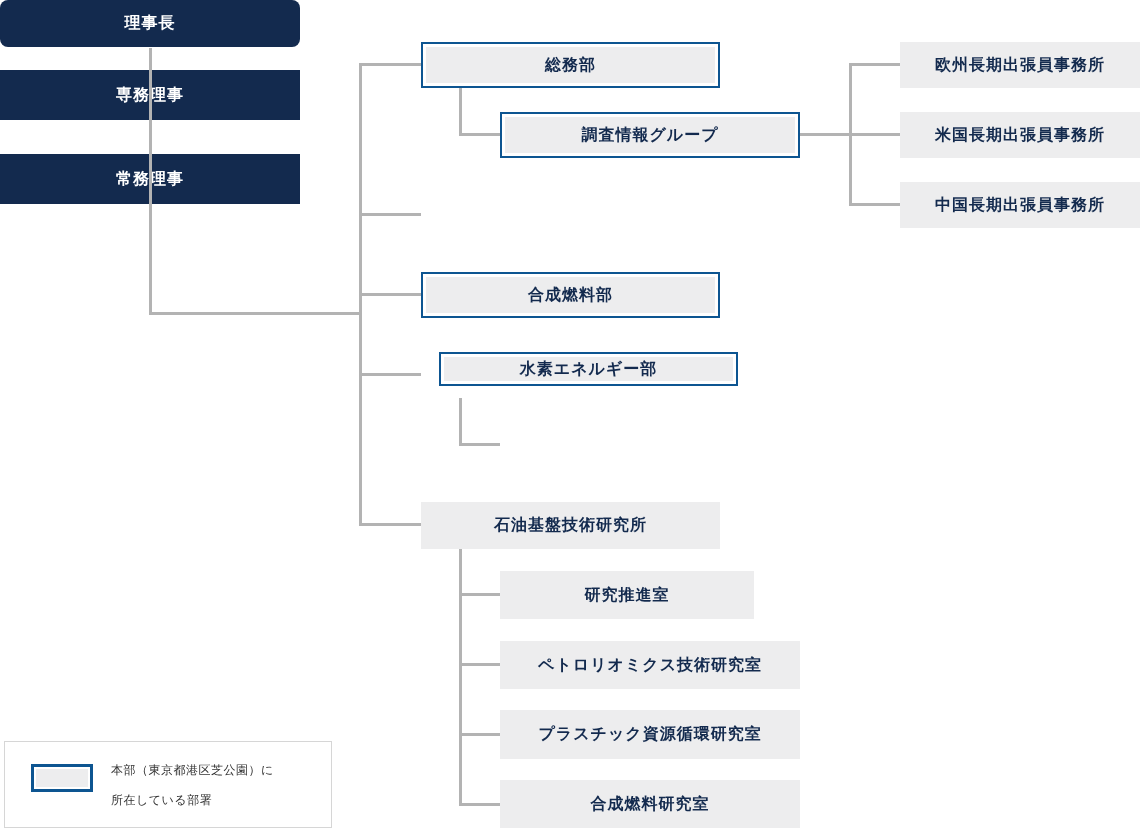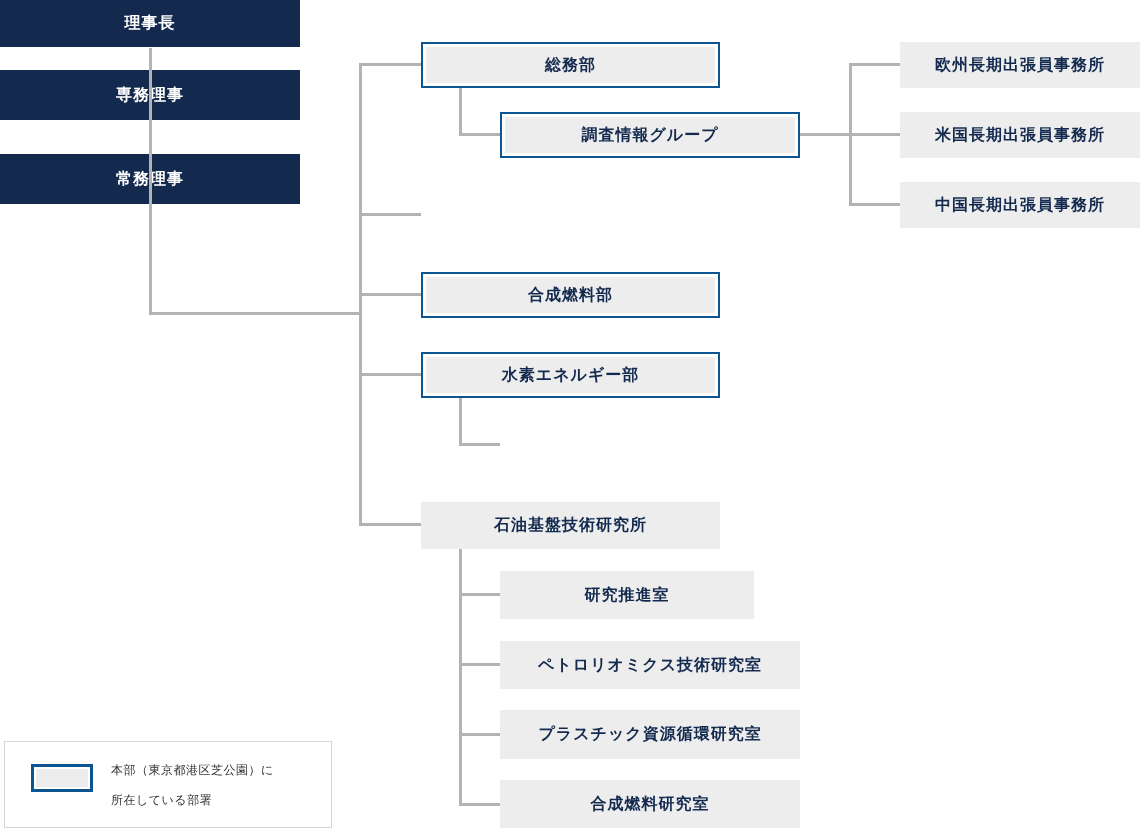--- a/index.html
+++ b/index.html
@@ -27,30 +27,30 @@
     box-shadow:inset 0 0 0 3px #ffffff;
     color:var(--navy,#132a4e);
   }
   .plain{
     background:var(--fill,#ededee);
     color:var(--navy,#132a4e);
   }
   .line{position:absolute;background:var(--line,#b3b3b3);}
 
   
-  .n-chairman{left:0;top:2;width:300px;height:47px;}
+  .n-chairman{left:0;top:2;width:300px;height:47px;border-radius:8px;}
   .n-senior{left:0;top:70px;width:300px;height:50px;}
   .n-managing{left:0;top:154px;width:300px;height:50px;}
 
   
   .n-somu{left:421px;top:42px;width:299px;height:46px;}
   .n-chosa{left:500px;top:112px;width:300px;height:46px;}
   .n-gijutsu{left:421px;top:192px;width:299px;height:46px;}
   .n-gosei{left:421px;top:272px;width:299px;height:46px;}
-  .n-suiso{left:421px;top:352px;width:299px;height:46px;}
+  .n-suiso{left:439px;top:352px;width:299px;height:34px;}
   .n-suisoriyo{left:500px;top:422px;width:300px;height:47px;}
 
   
   .n-sekiyu{left:421px;top:502px;width:299px;height:47px;}
   .n-kenkyu{left:500px;top:571px;width:254px;height:48px;}
   .n-petro{left:500px;top:641px;width:300px;height:48px;}
   .n-plastic{left:500px;top:710px;width:300px;height:49px;}
   .n-goseilab{left:500px;top:780px;width:300px;height:48px;}
   .n-europe{left:900px;top:42px;width:240px;height:46px;}
   .n-usa{left:900px;top:112px;width:240px;height:46px;}

